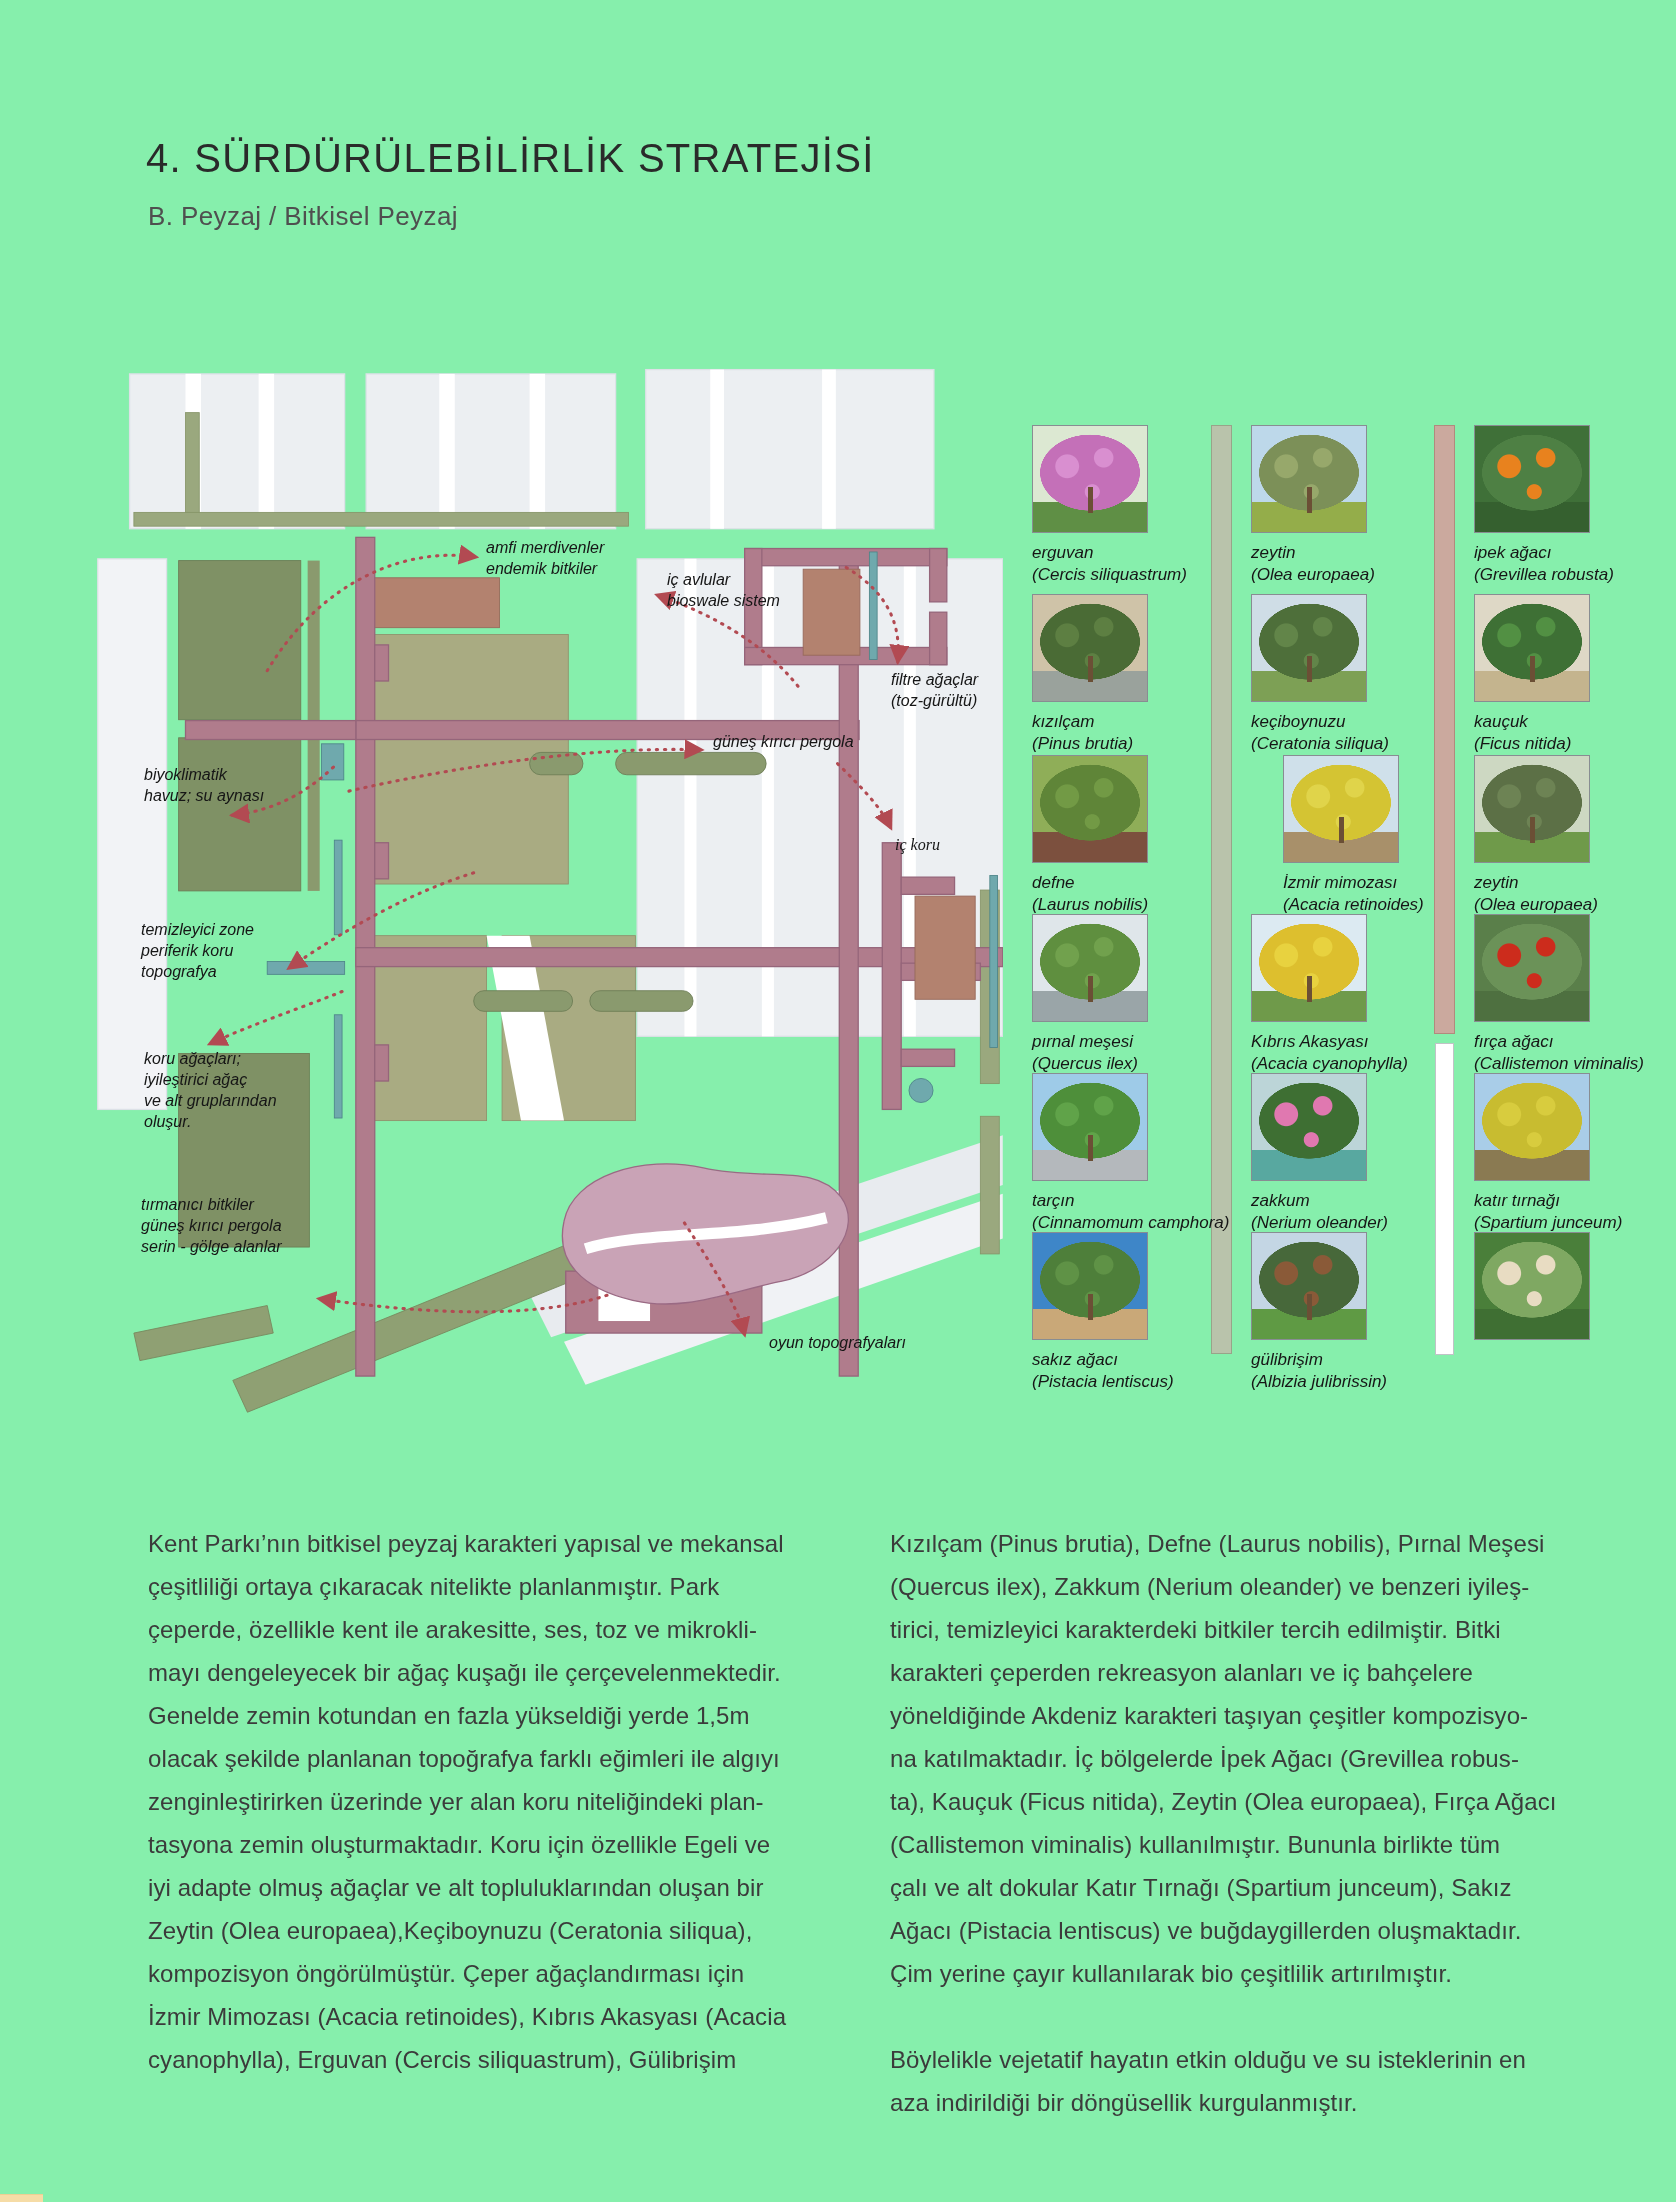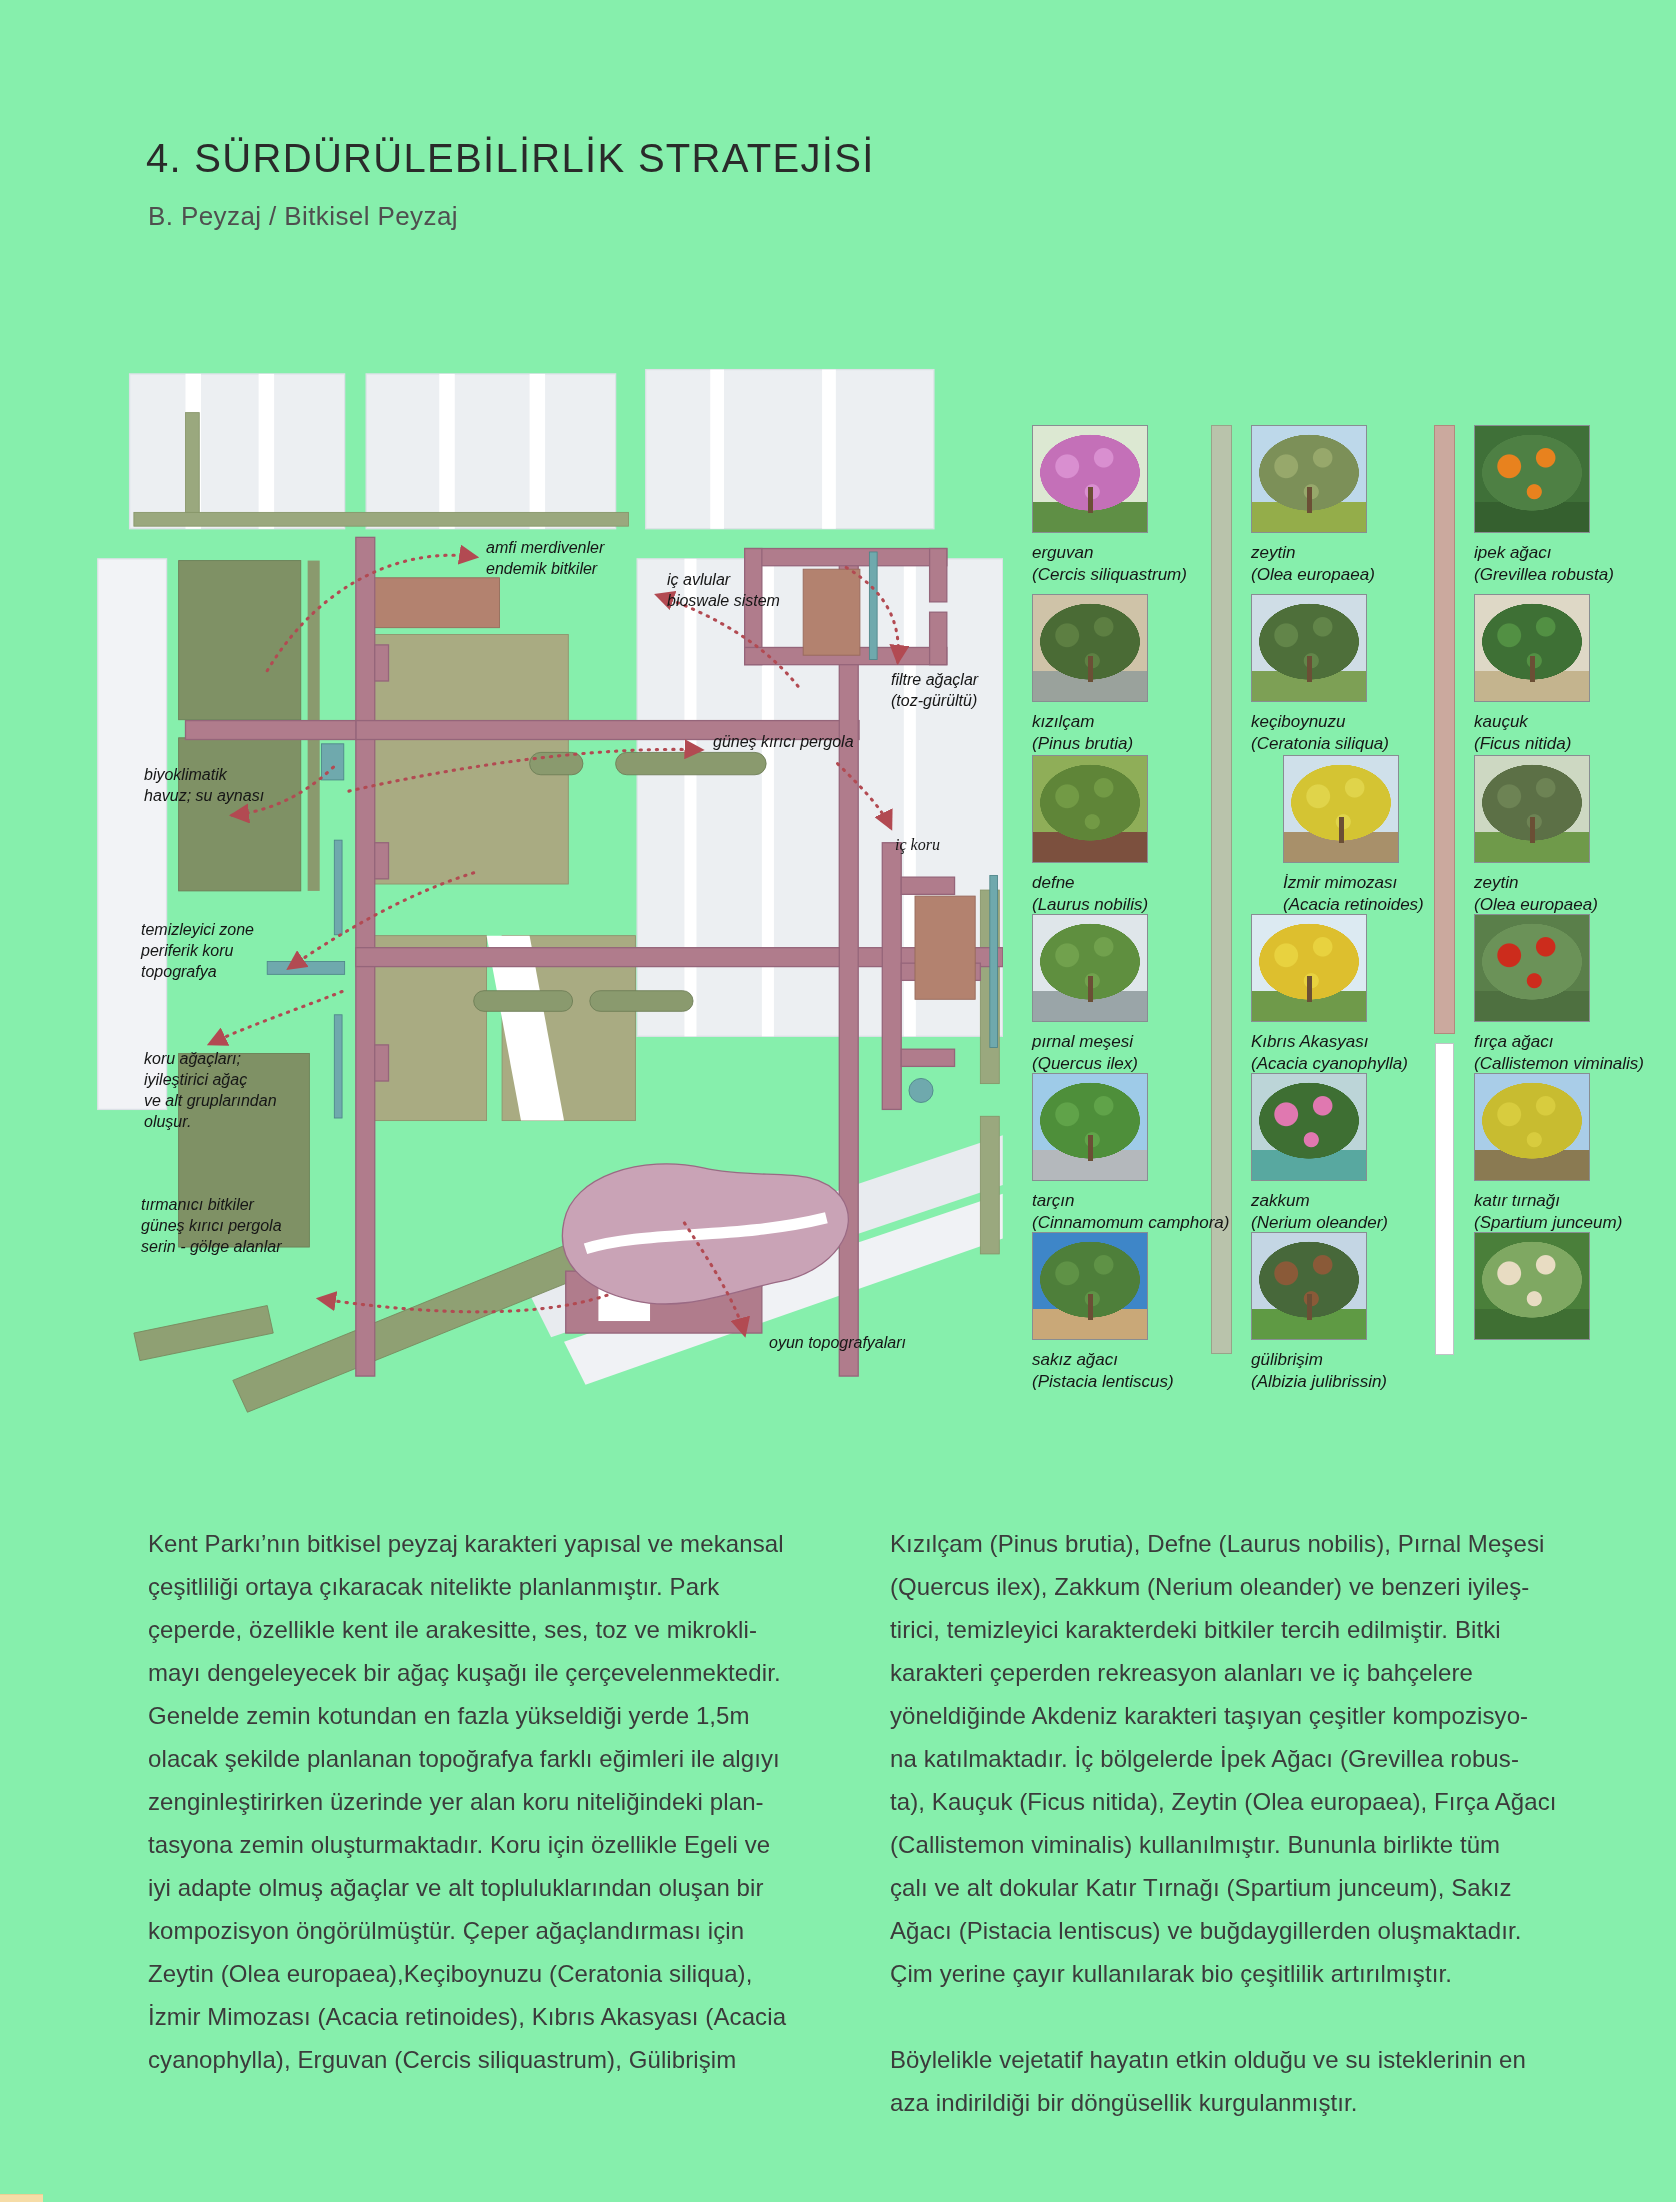--- a/index.html
+++ b/index.html
@@ -315,22 +315,22 @@
   <div class="bodycol col-left">
       <div class="bline">Kent Parkı’nın bitkisel peyzaj karakteri yapısal ve mekansal</div>
       <div class="bline">çeşitliliği ortaya çıkaracak nitelikte planlanmıştır. Park</div>
       <div class="bline">çeperde, özellikle kent ile arakesitte, ses, toz ve mikrokli-</div>
       <div class="bline">mayı dengeleyecek bir ağaç kuşağı ile çerçevelenmektedir.</div>
       <div class="bline">Genelde zemin kotundan en fazla yükseldiği yerde 1,5m</div>
       <div class="bline">olacak şekilde planlanan topoğrafya farklı eğimleri ile algıyı</div>
       <div class="bline">zenginleştirirken üzerinde yer alan koru niteliğindeki plan-</div>
       <div class="bline">tasyona zemin oluşturmaktadır. Koru için özellikle Egeli ve</div>
       <div class="bline">iyi adapte olmuş ağaçlar ve alt topluluklarından oluşan bir</div>
+      <div class="bline">Zeytin (Olea europaea),Keçiboynuzu (Ceratonia siliqua),</div>
       <div class="bline">kompozisyon öngörülmüştür. Çeper ağaçlandırması için</div>
-      <div class="bline">Zeytin (Olea europaea),Keçiboynuzu (Ceratonia siliqua),</div>
       <div class="bline">İzmir Mimozası (Acacia retinoides), Kıbrıs Akasyası (Acacia</div>
       <div class="bline">cyanophylla), Erguvan (Cercis siliquastrum), Gülibrişim</div>
     </div>
   <div class="bodycol col-right">
       <div class="bline">Kızılçam (Pinus brutia), Defne (Laurus nobilis), Pırnal Meşesi</div>
       <div class="bline">(Quercus ilex), Zakkum (Nerium oleander) ve benzeri iyileş-</div>
       <div class="bline">tirici, temizleyici karakterdeki bitkiler tercih edilmiştir. Bitki</div>
       <div class="bline">karakteri çeperden rekreasyon alanları ve iç bahçelere</div>
       <div class="bline">yöneldiğinde Akdeniz karakteri taşıyan çeşitler kompozisyo-</div>
       <div class="bline">na katılmaktadır. İç bölgelerde İpek Ağacı (Grevillea robus-</div>

